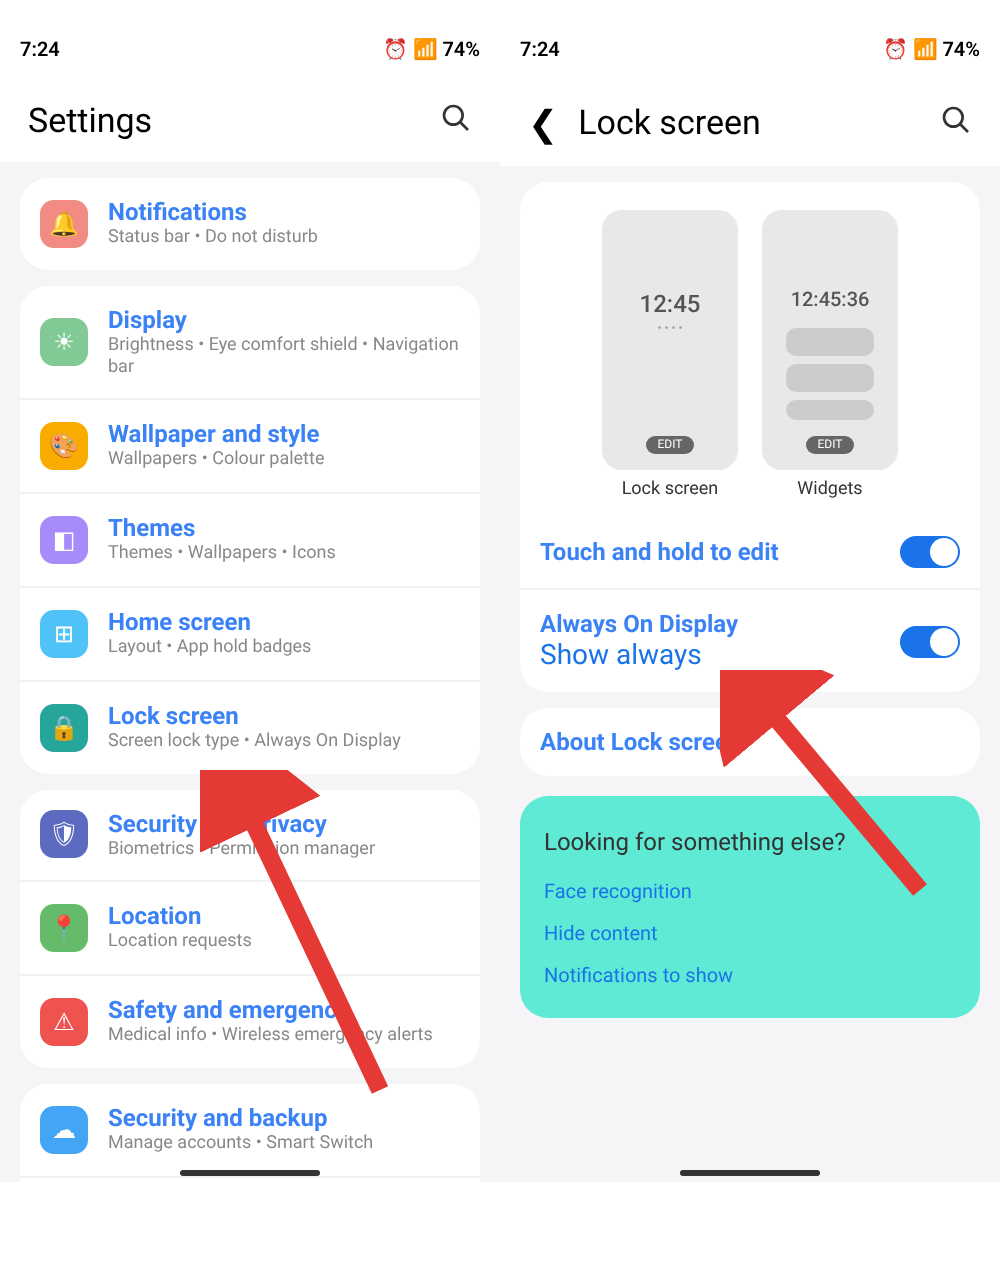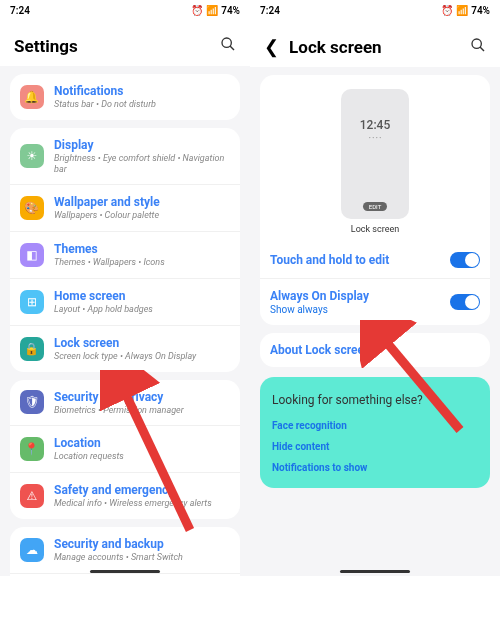--- a/index.html
+++ b/index.html
@@ -1,46 +1,46 @@
 <!DOCTYPE html>
 <html><head>
 <meta charset="utf-8">
 <style>
 * { box-sizing: border-box; margin: 0; padding: 0; }
 body { font-family: -apple-system, Roboto, sans-serif; background: #fff; width: 500px; height: 636px; overflow: hidden; display: flex; }
-.pane { width: 250px; height: 576px; background: #f5f5f7; position: relative; overflow: hidden; }
+.pane { width: 250px; height: 576px; background: #f5f5f7; position: relative; overflow: hidden; margin-top: 15px; }
 .statusbar { display: flex; justify-content: space-between; align-items: center; padding: 4px 10px; font-size: 10px; font-weight: 600; height: 20px; background: #fff; }
 .statusbar .right { display: flex; align-items: center; gap: 2px; }
 .hdr { padding: 16px 14px 10px; display: flex; align-items: center; justify-content: space-between; background: #fff; }
-.hdr .title { font-size: 17px; font-weight: 700; }
+.hdr .title { font-size: 17px; font-weight: 400; }
 .hdr .withback { display: flex; align-items: center; gap: 10px; }
 .back { font-size: 18px; font-weight: 400; }
 .search { font-size: 16px; }
 .content { padding: 0 6px; }
 .card { background: #fff; border-radius: 14px; margin: 8px 4px; overflow: hidden; }
 .row { display: flex; align-items: center; padding: 10px 10px; gap: 10px; }
 .row + .row { border-top: 1px solid #f0f0f0; }
 .icn { width: 24px; height: 24px; border-radius: 7px; display: flex; align-items: center; justify-content: center; color: #fff; font-size: 12px; flex-shrink: 0; }
 .txt { flex: 1; min-width: 0; }
 .lbl { font-size: 12px; font-weight: 700; color: #3b82f6; }
-.sub { font-size: 9px; color: #888; margin-top: 1px; line-height: 1.2; font-style: italic; }
-.sublink { font-size: 10px; color: #1a73e8; margin-top: 1px; }
+.sub { font-size: 9px; color: #888; margin-top: 1px; line-height: 1.2; }
+.sublink { font-size: 14px; color: #1a73e8; margin-top: 1px; }
 .toggle { width: 30px; height: 16px; background: #1a73e8; border-radius: 10px; position: relative; flex-shrink: 0; }
 .toggle::after { content: ''; position: absolute; right: 1px; top: 1px; width: 14px; height: 14px; background: #fff; border-radius: 50%; }
 .previews { display: flex; gap: 12px; justify-content: center; padding: 14px 10px 8px; }
 .pv { text-align: center; }
-.pvbox { width: 68px; height: 130px; background: #e8e8ea; border-radius: 10px; position: relative; display: flex; flex-direction: column; align-items: center; padding-top: 29px; }
+.pvbox { width: 68px; height: 130px; background: #e8e8ea; border-radius: 10px; position: relative; display: flex; flex-direction: column; align-items: center; padding-top: 40px; }
 .pvtime { font-size: 12px; color: #555; font-weight: 500; }
 .pvdots { font-size: 6px; color: #999; margin-top: 2px; }
 .pvedit { position: absolute; bottom: 8px; background: #666; color: #fff; font-size: 6px; padding: 1px 6px; border-radius: 6px; }
 .pvwidget { width: 44px; height: 14px; background: #ccc; border-radius: 5px; margin: 2px 0; }
 .pvwidget.sm { width: 44px; height: 10px; }
 .pvlabel { font-size: 9px; color: #333; margin-top: 5px; }
 .section-title { font-size: 12px; color: #333; padding: 12px 12px 8px; }
-.link { font-size: 10px; color: #1a73e8; font-weight: 700; padding: 5px 12px; display: block; }
+.link { font-size: 10px; color: #1a73e8; font-weight: 400; padding: 5px 12px; display: block; }
 .tipcard { background: #5eead4; border-radius: 14px; margin: 10px 4px 0; padding: 4px 0 10px; }
 .arrow { position: absolute; pointer-events: none; }
 .arrow svg { display: block; }
 .navbar { position: absolute; bottom: 3px; left: 50%; transform: translateX(-50%); width: 70px; height: 3px; background: #333; border-radius: 2px; }
 </style>
 </head>
 <body>
 
 <div class="pane">
   <div class="statusbar">
@@ -176,20 +176,31 @@
     <div class="card">
       <div class="previews">
         <div class="pv">
           <div class="pvbox">
             <div class="pvtime">12:45</div>
             <div class="pvdots">• • • •</div>
             <div class="pvedit">EDIT</div>
           </div>
           <div class="pvlabel">Lock screen</div>
         </div>
+        <div class="pv">
+          <div class="pvbox">
+            <div class="pvtime" style="font-size:10px">12:45:36</div>
+            <div style="height:6px"></div>
+            <div class="pvwidget"></div>
+              <div class="pvwidget"></div>
+              <div class="pvwidget sm"></div>
+            <div class="pvedit">EDIT</div>
+          </div>
+          <div class="pvlabel">Widgets</div>
+        </div>
       </div>
       <div class="row">
         <div class="txt">
             <div class="lbl">Touch and hold to edit</div>
           </div>
         <div class="toggle"></div>
       </div>
       <div class="row">
         <div class="txt">
             <div class="lbl">Always On Display</div>

